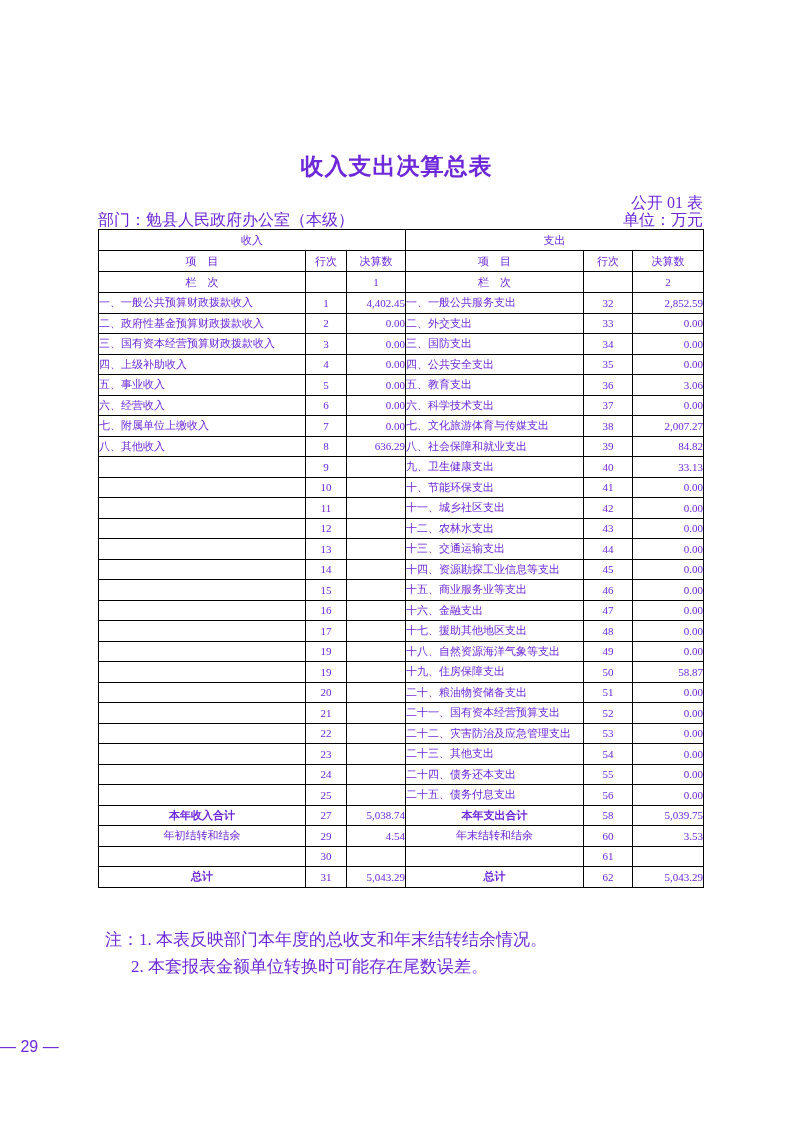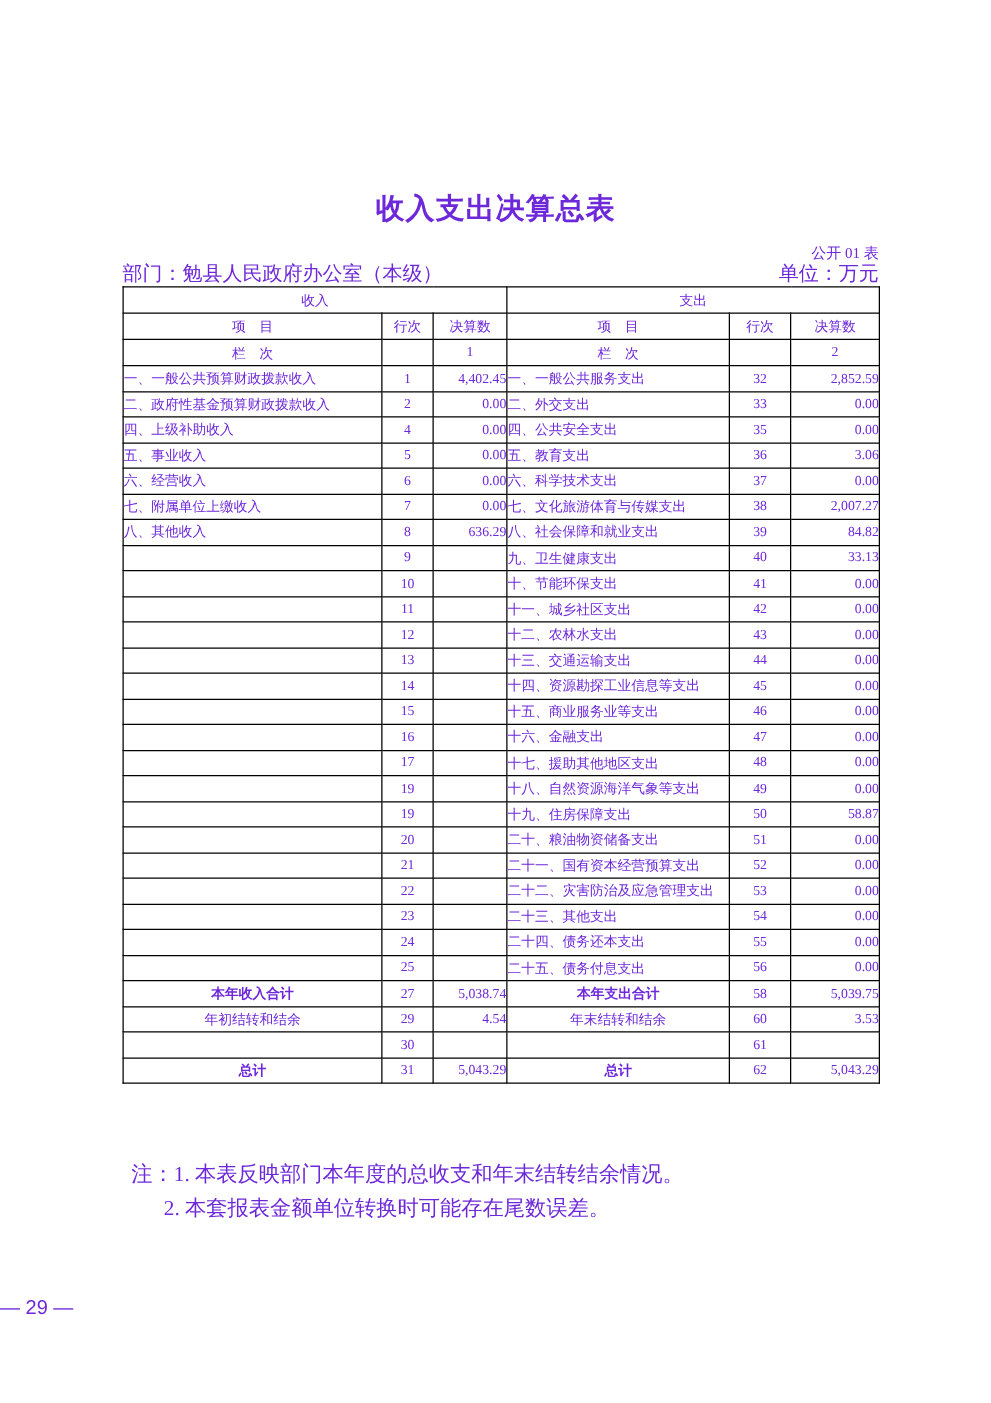--- a/index.html
+++ b/index.html
@@ -26,21 +26,21 @@
     font-weight: bold;
     letter-spacing: 1px;
     line-height: 26px;
   }
   .table-code {
     position: absolute;
     top: 195px;
     left: 98px;
     width: 605px;
     text-align: right;
-    font-size: 12px;
+    font-size: 16px;
     line-height: 15px;
   }
   .meta-line {
     position: absolute;
     top: 212px;
     left: 98px;
     width: 605px;
     display: flex;
     justify-content: space-between;
     font-size: 16px;
@@ -151,20 +151,28 @@
         </tr>
         <tr>
           <td class="item normal">二、政府性基金预算财政拨款收入</td>
           <td class="line">2</td>
           <td class="amount">0.00</td>
           <td class="item normal">二、外交支出</td>
           <td class="line">33</td>
           <td class="amount">0.00</td>
         </tr>
         <tr>
+          <td class="item normal">三、国有资本经营预算财政拨款收入</td>
+          <td class="line">3</td>
+          <td class="amount">0.00</td>
+          <td class="item normal">三、国防支出</td>
+          <td class="line">34</td>
+          <td class="amount">0.00</td>
+        </tr>
+        <tr>
           <td class="item normal">四、上级补助收入</td>
           <td class="line">4</td>
           <td class="amount">0.00</td>
           <td class="item normal">四、公共安全支出</td>
           <td class="line">35</td>
           <td class="amount">0.00</td>
         </tr>
         <tr>
           <td class="item normal">五、事业收入</td>
           <td class="line">5</td>

